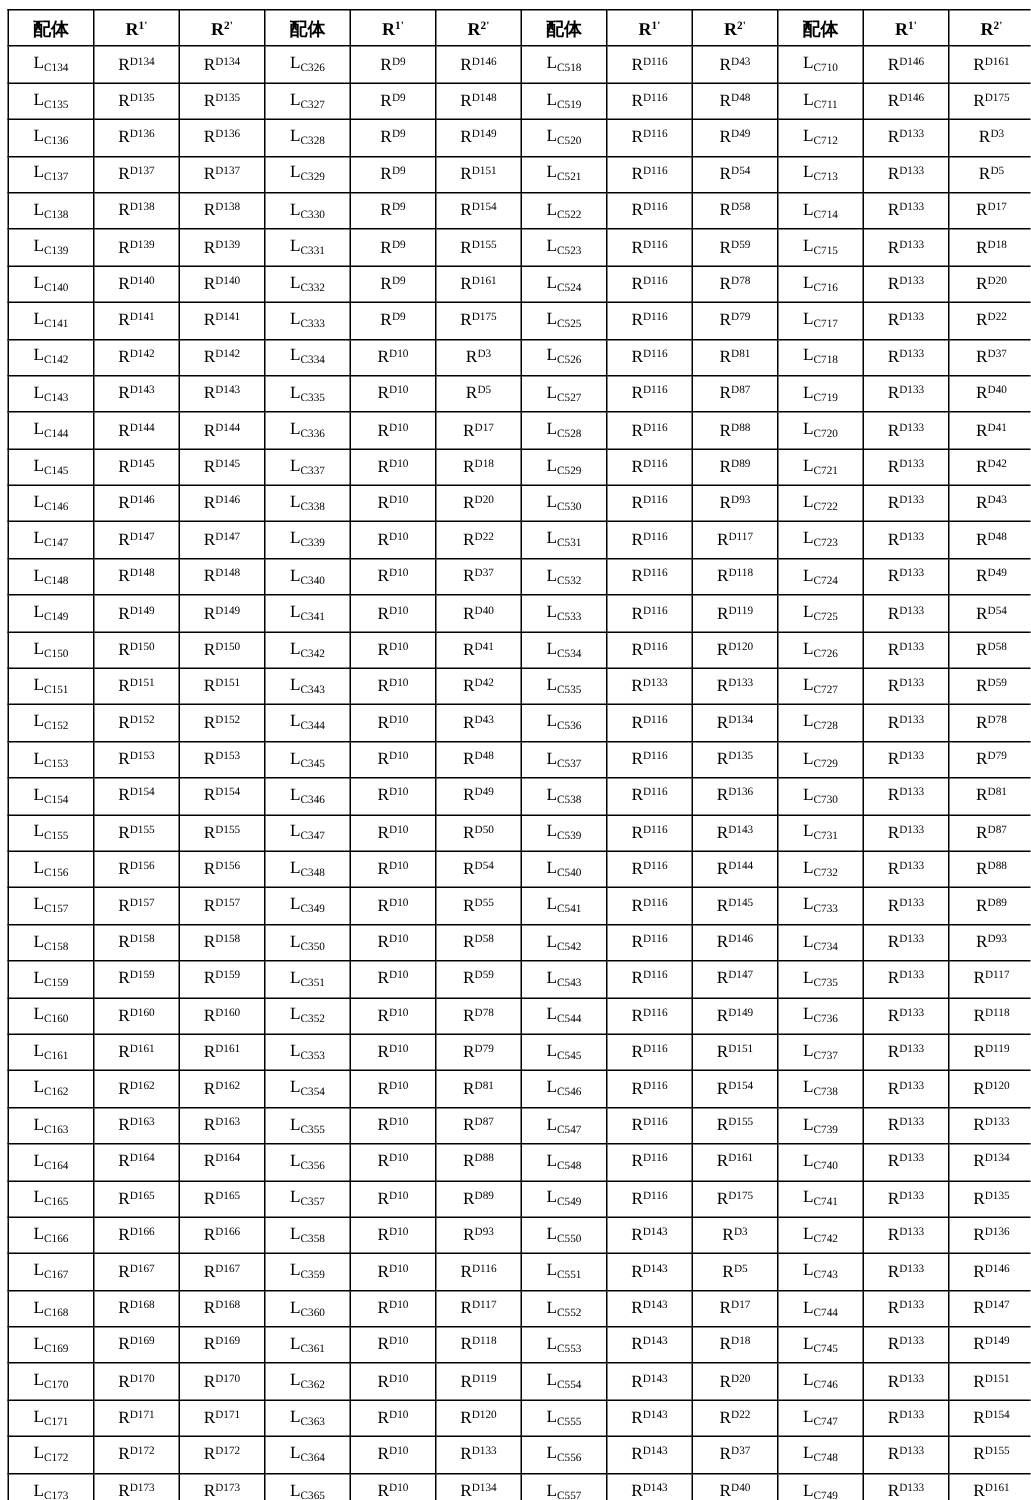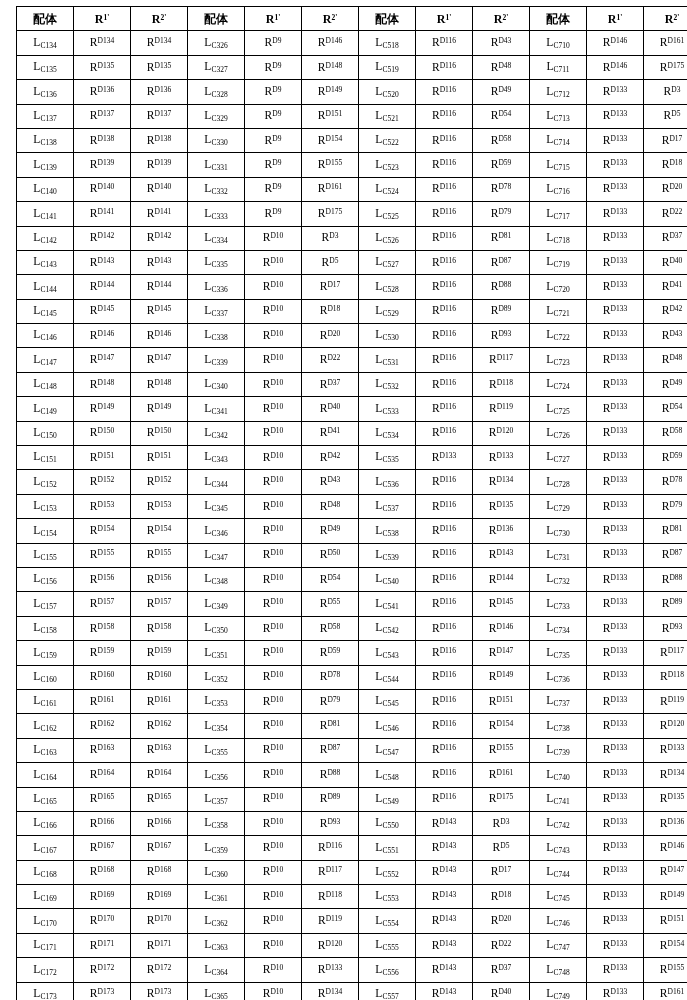--- a/index.html
+++ b/index.html
@@ -1,17 +1,17 @@
 <!DOCTYPE html>
 <html><head>
 <meta charset="utf-8">
 <style>
   html,body{margin:0;padding:0;background:#fff;}
   body{width:687px;height:1000px;font-family:"Liberation Serif", serif;}
-  .sheet{width:687px;height:1000px;box-sizing:border-box;padding:6px 5px 4px 16px;}
+  .sheet{width:687px;height:1000px;box-sizing:border-box;padding:6px 5px 4px 5px;}
   table{border-collapse:collapse;width:677px;table-layout:fixed;}
   td,th{border:1px solid #000;padding:0;margin:0;text-align:center;vertical-align:middle;
         font-size:11.5px;line-height:1.0;height:23.4px;overflow:hidden;white-space:nowrap;}
   th{font-weight:bold;font-size:12px;}
   .lig{width:56px;}
   .r{width:56px;}
   sub{font-size:7.5px;vertical-align:-0.28em;}
   sup{font-size:7.5px;vertical-align:0.45em;}
   .cellinner{display:inline-block;transform:translateY(0px);}
 </style>

